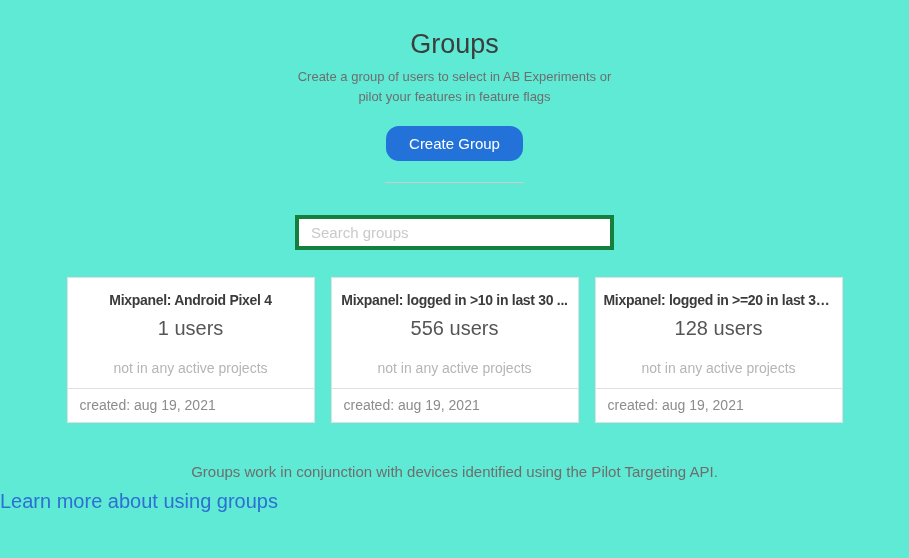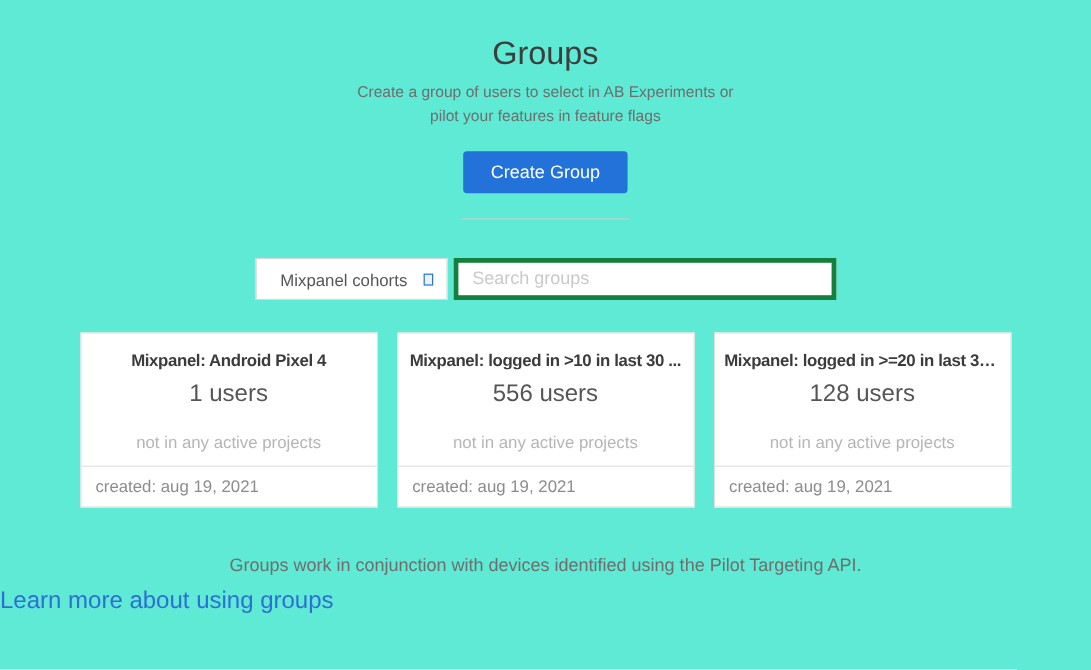--- a/index.html
+++ b/index.html
@@ -32,21 +32,21 @@
   .create-btn {
     display: block;
     margin: 19px auto 0;
     width: 137px;
     height: 35px;
     background: #2272d9;
     color: #ffffff;
     font-size: 15px;
     font-family: inherit;
     border: none;
-    border-radius: 3px;
+    border-radius: 13px;
     cursor: pointer;
   }
 
   .divider {
     width: 139px;
     height: 0;
     margin: 21px auto 0;
     border: none;
     border-top: 1px solid #cccccc;
   }
@@ -171,24 +171,20 @@
   <div class="subtitle">
     <div>Create a group of users to select in AB Experiments or</div>
     <div>pilot your features in feature flags</div>
   </div>
 
   <button class="create-btn">Create Group</button>
 
   <hr class="divider">
 
   <div class="controls">
-    <div class="dropdown">
-      <span class="dropdown-label">Mixpanel cohorts</span>
-      <span class="dropdown-glyph"></span>
-    </div>
     <input class="search-input" type="text" placeholder="Search groups" style="">
   </div>
 
   <div class="cards">
 
     <div class="card">
       <div class="card-body">
         <div class="card-title">Mixpanel: Android Pixel 4</div>
         <div class="card-users">1 users</div>
         <div class="card-status">not in any active projects</div>

